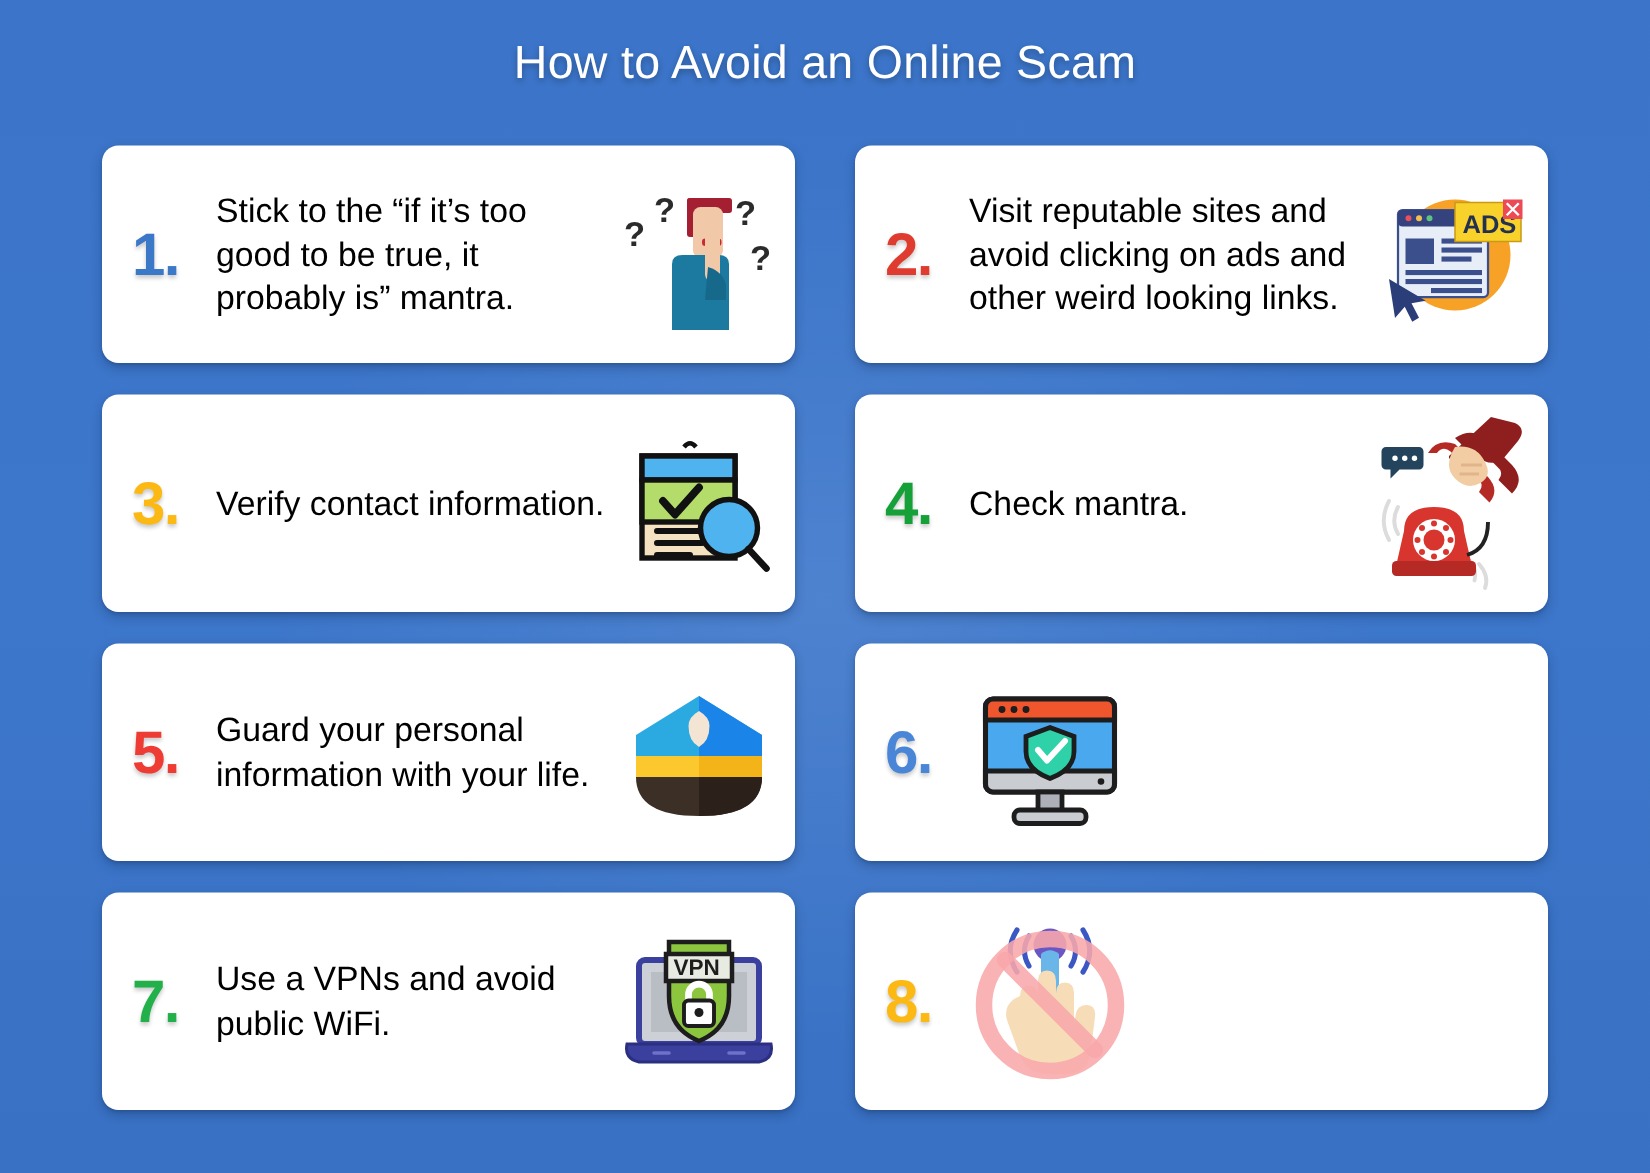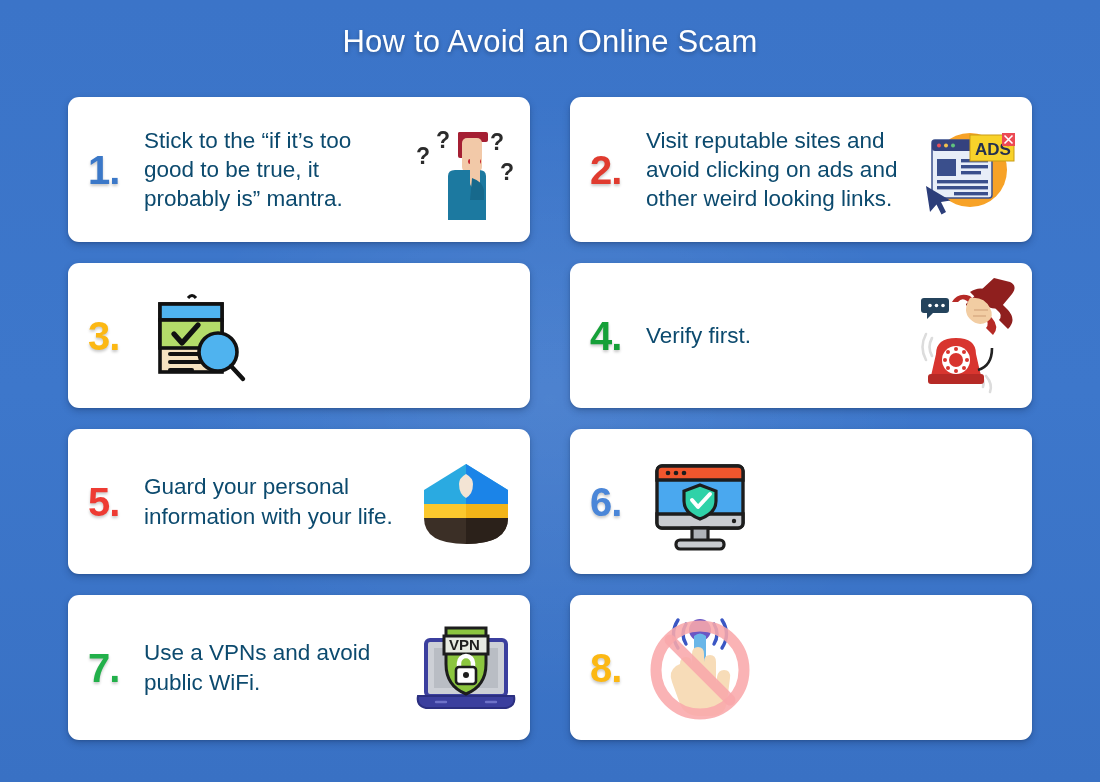--- a/index.html
+++ b/index.html
@@ -68,21 +68,21 @@
     font-size: 40px;
     font-weight: 700;
     line-height: 1;
     text-align: left;
     text-shadow: 0 2px 3px rgba(0,0,0,0.22);
     letter-spacing: -1px;
   }
 
   .card-text {
     flex: 1 1 auto;
-    color: #0c4a6e;
+    color: #000000;
     font-size: 22.5px;
     line-height: 1.30;
     font-weight: 400;
     padding-right: 8px;
     white-space: pre-line;
   }
 
   .card-icon {
     flex: 0 0 108px;
     height: 116px;
@@ -147,41 +147,42 @@
           <text x="61" y="43" font-family="Liberation Sans, sans-serif" font-size="17" font-weight="700" fill="#24304f">ADS</text>
           <rect x="88" y="21" width="13" height="13" fill="#ec4a54"></rect>
           <path d="M90.5 23.5 l8 8 M98.5 23.5 l-8 8" stroke="#fff" stroke-width="1.6"></path>
           <path d="M12 74 l4 26 l6.5 -7.5 l5 10 l4.5 -2.6 l-5 -9.8 l9.5 -1.6 z" fill="#2c3e7a"></path>
         </svg>
       </div>
     </div>
 
     <div class="card r2">
       <div class="card-num" style="color: rgb(252, 184, 19);">3.</div>
+      <div class="card-text">Verify contact information.</div>
       <div class="card-icon">
         <svg viewBox="0 0 108 116">
           <rect x="16" y="26" width="62" height="68" fill="#f5e2c0" stroke="#111" stroke-width="3.6"></rect>
           <rect x="16" y="26" width="62" height="16" fill="#4fb3ef" stroke="#111" stroke-width="3.6"></rect>
           <rect x="16" y="42" width="62" height="28" fill="#b4dc6a" stroke="#111" stroke-width="3.6"></rect>
           <path d="M30 56 l8 9 l16 -18" fill="none" stroke="#111" stroke-width="5.2" stroke-linecap="round" stroke-linejoin="round"></path>
           <g stroke="#111" stroke-width="4" stroke-linecap="round">
             <path d="M26 76 h30"></path>
               <path d="M26 84 h30"></path>
               <path d="M26 92 h22"></path>
           </g>
           <circle cx="74" cy="74" r="19" fill="#4fb3ef" stroke="#111" stroke-width="3.6"></circle>
           <path d="M87 88 l12 13" stroke="#111" stroke-width="4.4" stroke-linecap="round"></path>
           <path d="M44 20 q4 -5 8 0" fill="none" stroke="#111" stroke-width="3"></path>
         </svg>
       </div>
     </div>
 
     <div class="card r2">
       <div class="card-num" style="color: rgb(21, 160, 56);">4.</div>
-      <div class="card-text">Verify first.</div>
+      <div class="card-text">Check mantra.</div>
       <div class="card-icon">
         <svg viewBox="0 0 108 116">
           <g fill="none" stroke="#dcdcdc" stroke-width="2.6" stroke-linecap="round">
             <path d="M18 60 q-5 9 0 18"></path>
               <path d="M12 56 q-7 13 0 26"></path>
             <path d="M66 96 q5 6 3 13"></path>
               <path d="M72 98 q7 8 4 16"></path>
           </g>
           <path d="M10 20 h22 a3 3 0 0 1 3 3 v9 a3 3 0 0 1 -3 3 h-13 l-6 6 v-6 h-3 a3 3 0 0 1 -3 -3 v-9 a3 3 0 0 1 3 -3 z" fill="#24435c"></path>
           <g fill="#fff">

